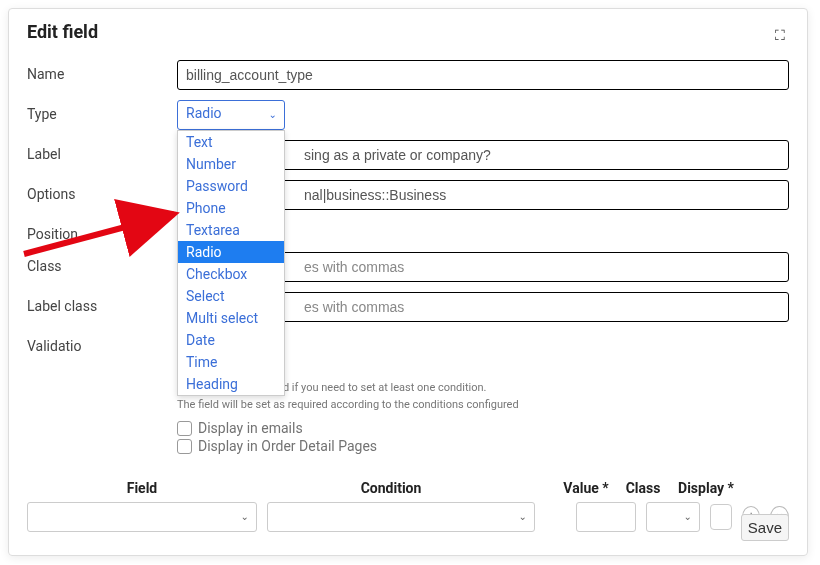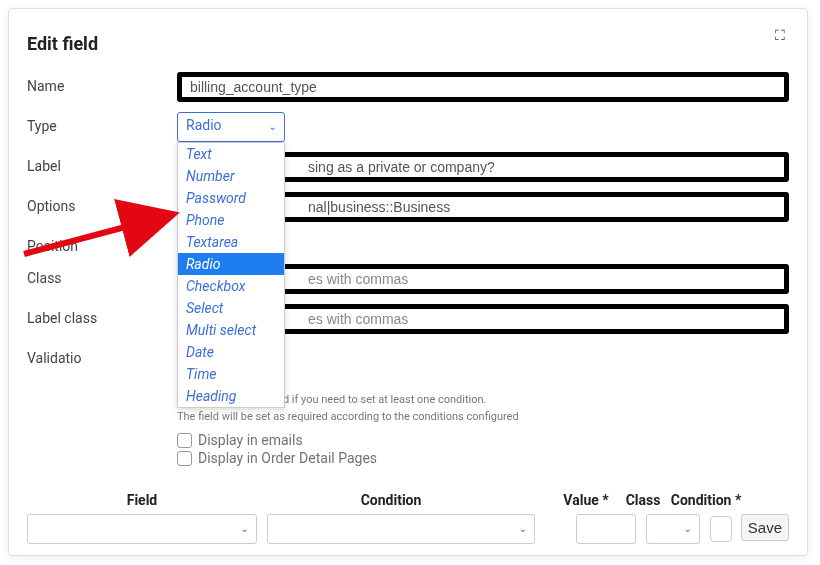--- a/index.html
+++ b/index.html
@@ -8,21 +8,21 @@
     font-family: -apple-system, BlinkMacSystemFont, "Segoe UI", Roboto, Arial, sans-serif;
     font-size: 14px;
     color: #333;
     background: #fff;
     padding: 8px;
   }
   .modal {
     border: 1px solid #ddd;
     border-radius: 4px;
     box-shadow: 0 2px 10px rgba(0,0,0,0.08);
-    padding: 24px 18px 14px 18px;
+    padding: 12px 18px 14px 18px;
     position: relative;
     width: 800px;
     height: 548px;
   }
   .modal-title {
     font-weight: 700;
     font-size: 18px;
     color: #222;
     margin-bottom: 18px;
   }
@@ -44,21 +44,21 @@
     padding-top: 6px;
     color: #444;
   }
   .row-field {
     flex: 1;
     position: relative;
   }
   .text-input {
     width: 100%;
     height: 30px;
-    border: 5px solid #000000;
+    border: 1px solid #000000;
     border-radius: 3px;
     padding: 4px 8px;
     font-size: 14px;
     color: #555;
   }
   .text-input::placeholder {
     color: #888;
   }
   .select-box {
     width: 108px;
@@ -80,21 +80,20 @@
   }
   .dropdown {
     position: absolute;
     top: 30px;
     left: 0;
     width: 108px;
     background: #fff;
     border: 1px solid #ccc;
     z-index: 50;
     box-shadow: 0 2px 6px rgba(0,0,0,0.15);
-    font-style: italic;
   }
   .dropdown .opt {
     padding: 2px 8px;
     color: #3b6fd8;
     cursor: pointer;
     font-size: 14px;
     line-height: 18px;
   }
   .dropdown .opt.selected {
     background: #1e7df0;
@@ -322,21 +321,21 @@
       </div>
     </div>
   </div>
 
   <div class="cond-table">
     <div class="cond-header">
       <div class="c-field hdr">Field</div>
       <div class="c-cond hdr">Condition</div>
       <div class="c-value hdr">Value *</div>
       <div class="c-action hdr">Class</div>
-      <div class="c-req hdr" style="flex:0 0 72px;">Condition *</div>
+      <div class="c-req hdr" style="flex:0 0 72px;">Display *</div>
     </div>
     <div class="cond-row">
       <div class="cond-select c-field">
         <span class="chev">⌄</span>
       </div>
       <div class="cond-select c-cond">
         <span class="chev">⌄</span>
       </div>
       <div class="cond-input c-value"></div>
       <div class="cond-select c-action">

